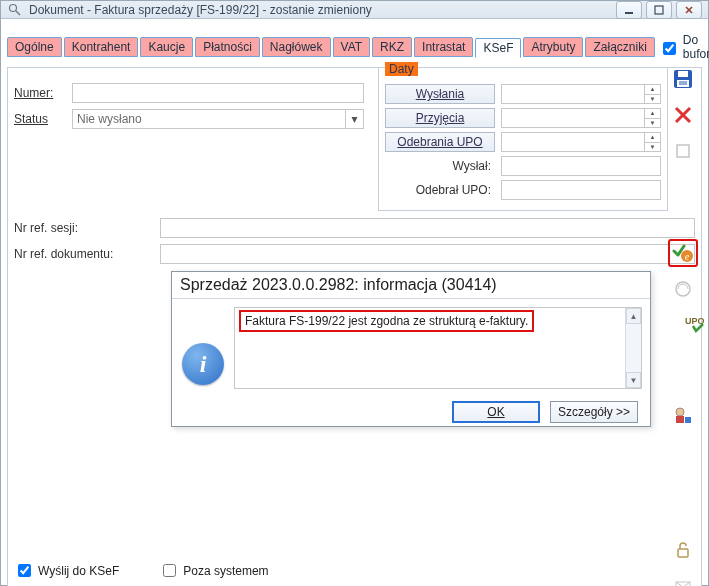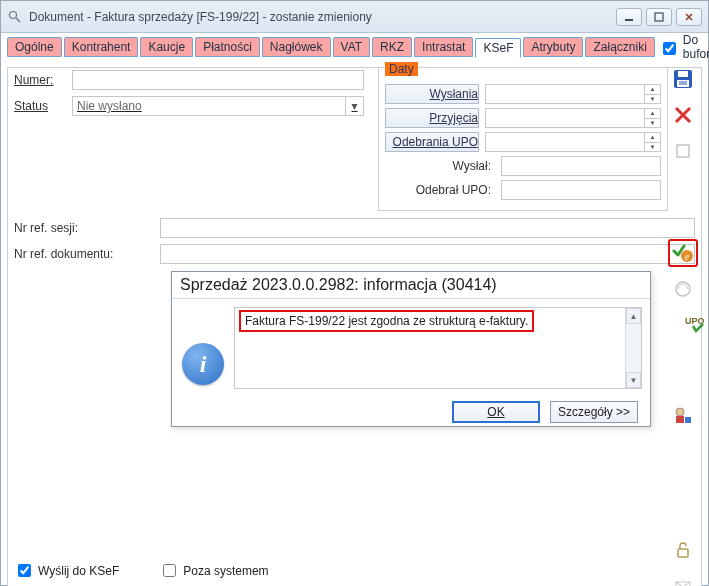--- a/index.html
+++ b/index.html
@@ -13,21 +13,21 @@
     height: 586px;
     overflow: hidden;
   }
   .window {
     width: 709px; height: 586px;
     border: 1px solid #9aa7b4;
     background: #fff;
     position: relative;
   }
   .titlebar {
-    height: 32px;
+    height: 18px;
     background: linear-gradient(#e8eef5, #dde6f0);
     border-bottom: 1px solid #b6c2cf;
     display: flex; align-items: center;
     padding: 0 6px;
     color: #3a4a5a;
     position: relative;
   }
   .titlebar .doc-icon {
     width: 16px; height: 16px; margin-right: 6px;
     display: inline-flex; align-items: center; justify-content: center;
@@ -70,21 +70,21 @@
   .dobuf { display: flex; align-items: center; gap: 4px; color: #234; }
   .dobuf input { transform: translateY(1px); }
   .main-panel {
     border: 1px solid #c7d0da;
     height: 520px;
     position: relative;
     background: #fff;
   }
   .main-inner { position: absolute; inset: 0; }
   .left-col {
-    position: absolute; left: 6px; top: 2px; width: 350px; text-decoration: underline;
+    position: absolute; left: 6px; top: 15px; width: 350px;
   }
   .row { display: flex; align-items: center; margin-bottom: 6px; gap: 6px; }
   .lbl { width: 52px; color: #333; }
   .lbl-u { text-decoration: underline; text-underline-offset: 1px; }
   .txt {
     flex: 1;
     border: 1px solid #c7c7c7;
     background: #fff;
     height: 20px;
     padding: 0 4px;
@@ -102,24 +102,24 @@
     position: absolute;
     left: 370px; top: 0; width: 290px;
     border: 1px solid #c7d0da; border-top: none;
     padding: 2px 6px 6px;
   }
   .daty-box .legend {
     position: relative; top: -8px; background:#f97316; display:inline-block; padding: 0 4px; color:#335;
   }
   .daty-row { display:flex; align-items:center; gap:6px; margin-bottom:4px; }
   .daty-btn {
-    width: 94px; height: 20px;
+    width: 110px; height: 20px;
     border: 1px solid #b0bcc9;
     background: linear-gradient(#f4f8fc,#e6edf5);
-    display:flex; align-items:center; justify-content:flex-end;
+    display:flex; align-items:center; justify-content:center;
     color:#335; cursor:pointer;
   }
   .daty-lbl { width: 110px; color:#333; text-align:right; padding-right:4px; }
   .spinner {
     flex:1; display:flex; border:1px solid #c7c7c7; height:20px;
   }
   .spinner .sp-txt{flex:1;padding:0 4px;color:#666;display:flex;align-items:center;}
   .spinner .sp-btns{width:16px;border-left:1px solid #c7c7c7;display:flex;flex-direction:column;}
   .spinner .sp-up,.spinner .sp-dn{flex:1;display:flex;align-items:center;justify-content:center;font-size:6px;color:#555;cursor:pointer;}
   .spinner .sp-up{border-bottom:1px solid #c7c7c7;}

